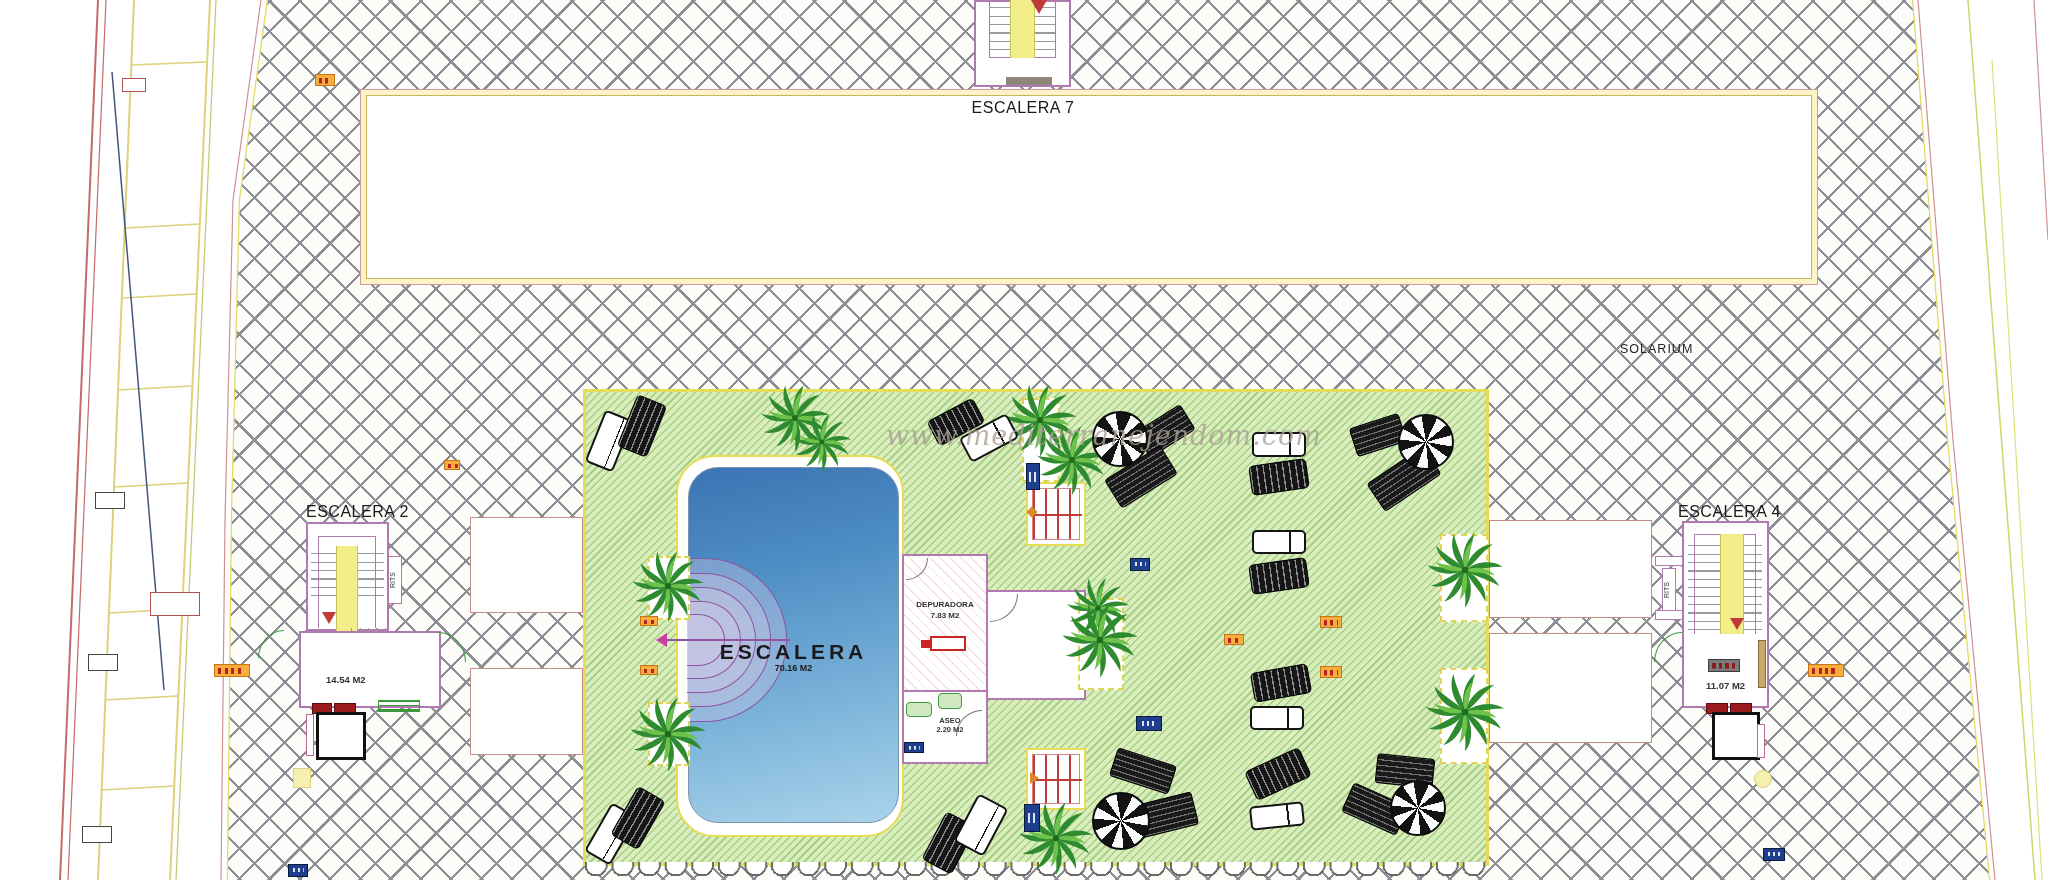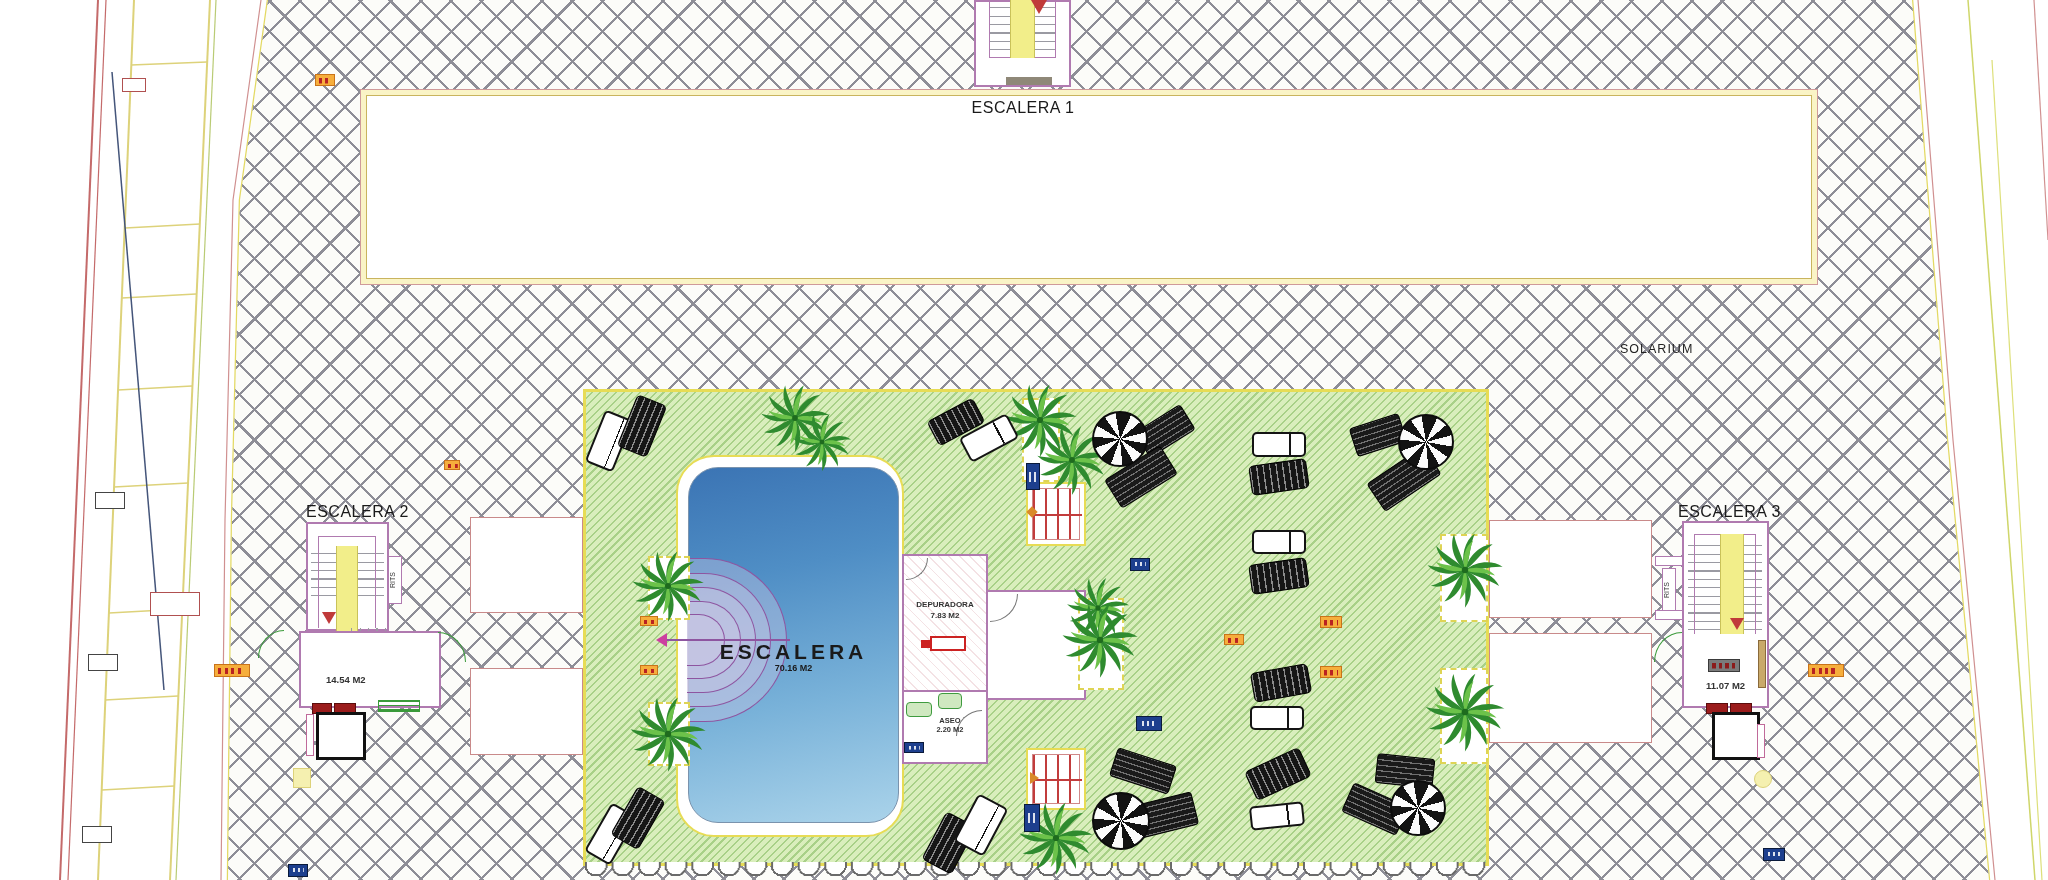--- a/index.html
+++ b/index.html
@@ -159,21 +159,21 @@
   <div class="building">
       <div class="inner"></div>
     </div>
 
   <div class="stair-box" style="left:974px;top:0;width:97px;height:87px"></div>
   <div class="treads-h" style="left:989px;top:0;width:67px;height:58px"></div>
   <div class="inner-wall" style="left:989px;top:0;width:67px;height:58px;border-top:none"></div>
   <div class="flight" style="left:1010px;top:0;width:25px;height:58px"></div>
   <div class="tri" style="left:1031px;top:0;border-left:8px solid transparent;border-right:8px solid transparent;border-top:14px solid #c03a3a"></div>
   <div class="gray-bar" style="left:1006px;top:77px;width:46px;height:8px"></div>
-  <div class="lbl big-lbl" style="left:958px;top:99px;width:130px;text-align:center">ESCALERA 1</div>
+  <div class="lbl big-lbl" style="left:958px;top:99px;width:130px;text-align:center">ESCALERA 7</div>
 
   <div style="left:470px;top:517px;width:113px;height:96px;background:#fff;border:1.2px solid #c98a8a"></div>
   <div style="left:470px;top:668px;width:113px;height:87px;background:#fff;border:1.2px solid #c98a8a"></div>
   <div style="left:1489px;top:520px;width:163px;height:98px;background:#fff;border:1.2px solid #c98a8a"></div>
   <div style="left:1489px;top:633px;width:163px;height:110px;background:#fff;border:1.2px solid #c98a8a"></div>
 
   <div class="green"></div>
   <div class="scallops"></div>
 
   <div class="pool-surround"></div>
@@ -302,21 +302,21 @@
   <div class="area-lbl" style="left:326px;top:674px">14.54 M2</div>
   <div class="grate" style="left:378px;top:700px;width:42px;height:12px"></div>
   <div class="arc" style="left:258px;top:630px;width:26px;height:28px;border-radius:100% 0 0 0;border-bottom:none;border-right:none"></div>
   <div class="arc" style="left:438px;top:632px;width:28px;height:30px;border-radius:0 100% 0 0;border-bottom:none;border-left:none"></div>
   <div class="pink-strip" style="left:306px;top:714px;width:8px;height:42px"></div>
   <div class="lift-red" style="left:312px;top:703px;width:20px;height:11px"></div>
   <div class="lift-red" style="left:334px;top:703px;width:22px;height:11px"></div>
   <div class="lift" style="left:316px;top:712px;width:50px;height:48px"></div>
   <div style="left:293px;top:768px;width:18px;height:20px;background:#f5f0b0;border:1px solid #ddd27a"></div>
 
-  <div class="lbl big-lbl" style="left:1678px;top:503px">ESCALERA 3</div>
+  <div class="lbl big-lbl" style="left:1678px;top:503px">ESCALERA 4</div>
   <div class="stair-box" style="left:1682px;top:521px;width:87px;height:187px"></div>
   <div class="treads-h" style="left:1688px;top:538px;width:74px;height:96px"></div>
   <div class="inner-wall" style="left:1694px;top:534px;width:62px;height:100px;border-bottom:none"></div>
   <div class="flight" style="left:1720px;top:534px;width:24px;height:100px"></div>
   <div class="tri" style="left:1730px;top:618px;border-left:7px solid transparent;border-right:7px solid transparent;border-top:12px solid #c03a3a"></div>
   <div class="rits" style="left:1662px;top:568px;width:14px;height:44px">RITS</div>
   <div style="left:1655px;top:556px;width:28px;height:10px;background:#fff;border:1.2px solid #b07ab0"></div>
   <div style="left:1655px;top:610px;width:28px;height:10px;background:#fff;border:1.2px solid #b07ab0"></div>
   <div class="dark-badge" style="left:1708px;top:659px;width:32px;height:13px"></div>
   <div class="area-lbl" style="left:1706px;top:680px">11.07 M2</div>
@@ -337,14 +337,15 @@
   <div class="om" style="left:1224px;top:634px;width:20px;height:11px"></div>
   <div class="om" style="left:214px;top:664px;width:36px;height:13px"></div>
   <div class="om" style="left:1808px;top:664px;width:36px;height:13px"></div>
   <div class="bm" style="left:1026px;top:463px;width:14px;height:27px"></div>
   <div class="bm" style="left:1130px;top:558px;width:20px;height:13px"></div>
   <div class="bm" style="left:1136px;top:716px;width:26px;height:15px"></div>
   <div class="bm" style="left:1024px;top:804px;width:16px;height:28px"></div>
   <div class="bm" style="left:288px;top:864px;width:20px;height:13px"></div>
   <div class="bm" style="left:1763px;top:848px;width:22px;height:13px"></div>
 
+  <div class="watermark" style="left:886px;top:420px;width:320px">www.mediterranejendom.com</div>
 
 </div>
 
 </body></html>

